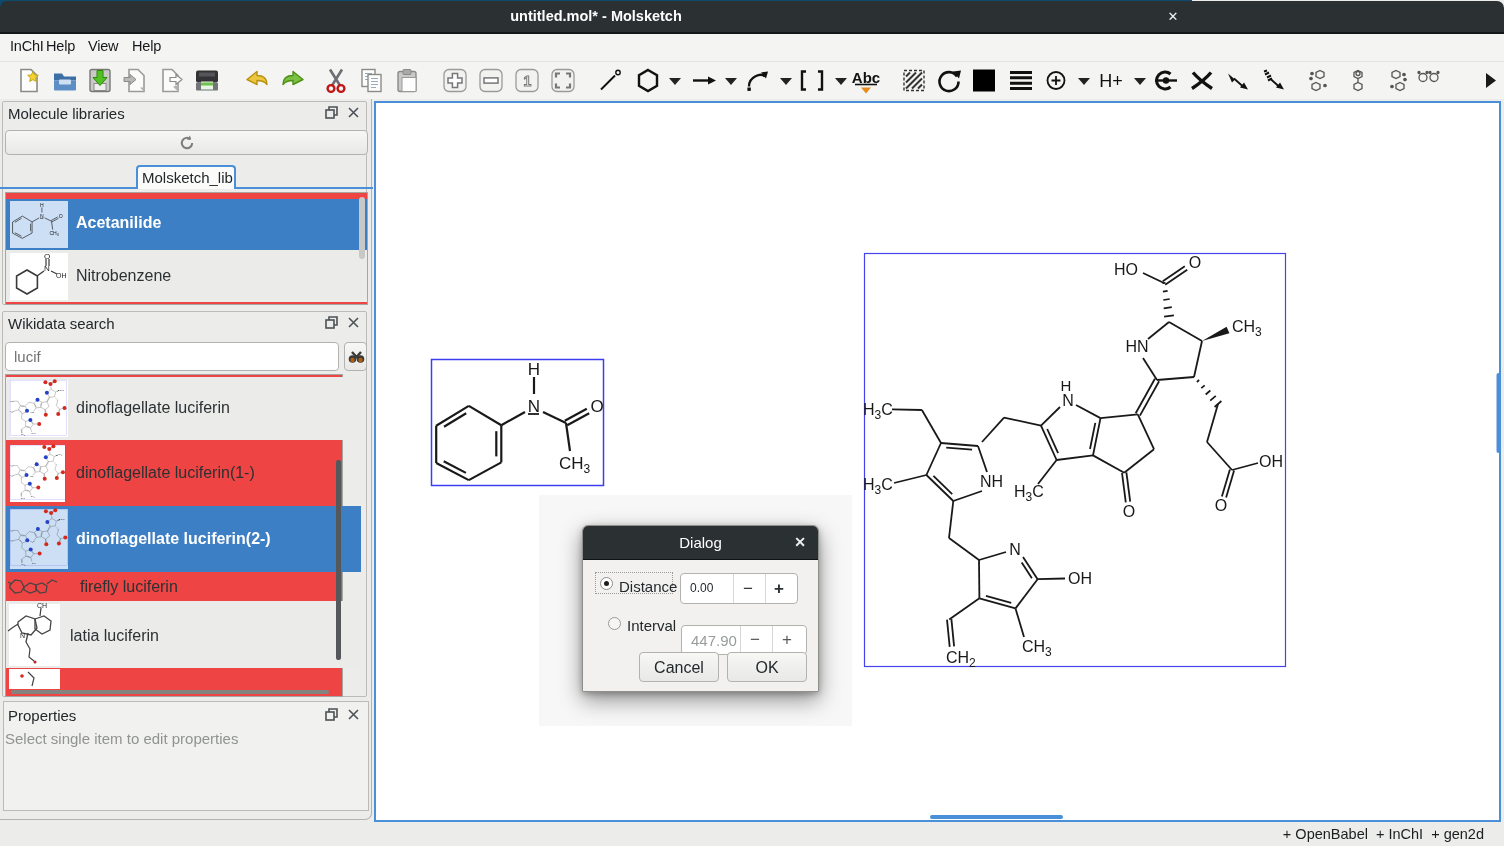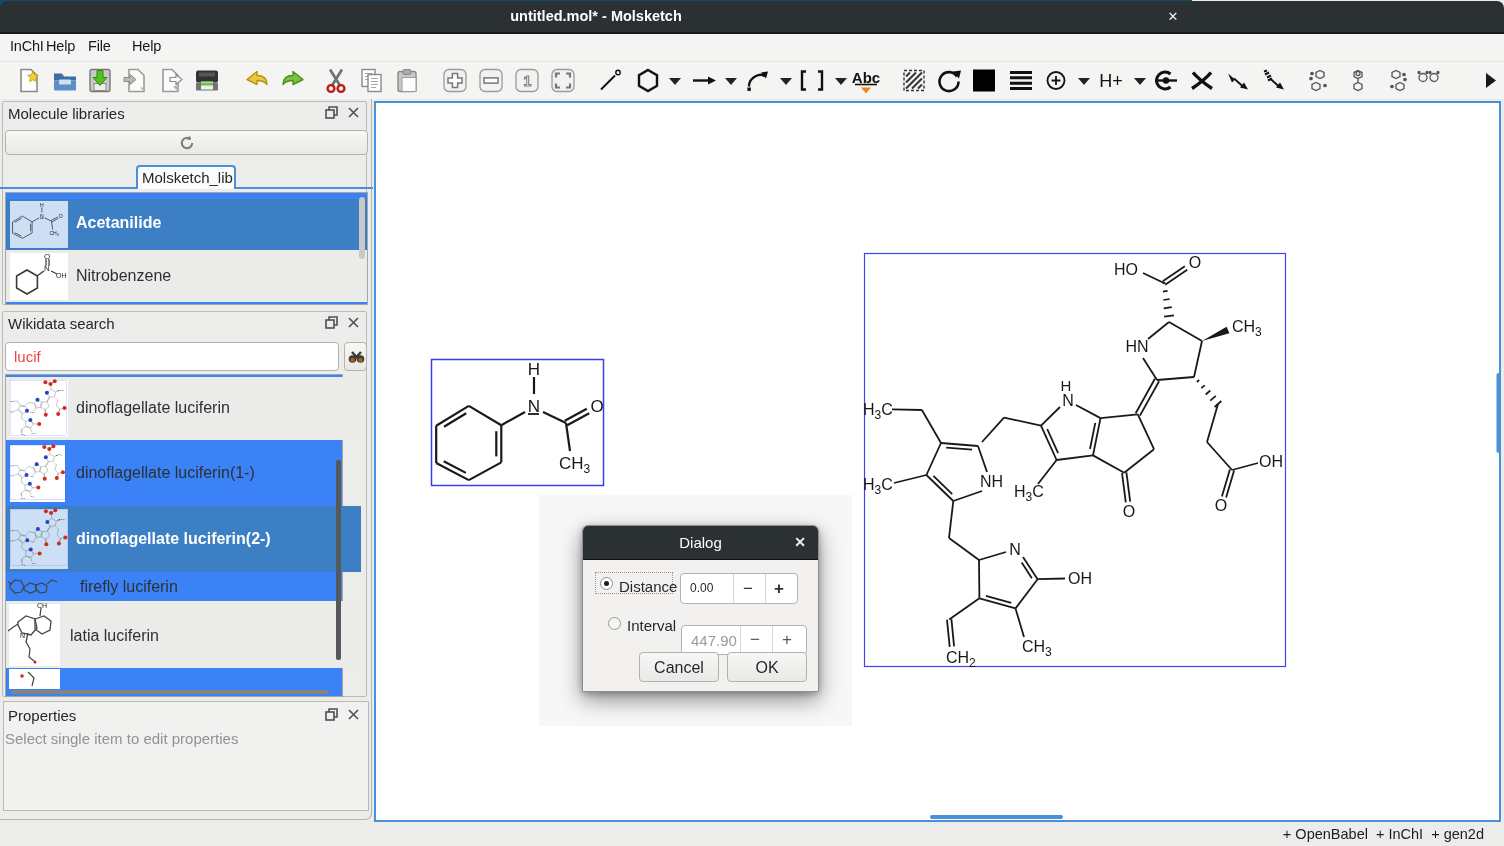--- a/index.html
+++ b/index.html
@@ -13,21 +13,21 @@
 #menubar { position:absolute; left:0; top:34px; width:1504px; height:28px; background:#f4f4f3; border-bottom:1px solid #e4e3e1; }
 #menubar span { position:absolute; top:4px; font-size:14.5px; letter-spacing:-0.2px; color:#16191b; }
 #toolbar { position:absolute; left:0; top:62px; width:1504px; height:37px; background:#f4f4f3; }
 #dock { position:absolute; left:0; top:99px; width:372px; height:721px; background:#ececeb; border-right:1px solid #b5b3b0; border-bottom:1px solid #b5b3b0; border-bottom-right-radius:7px; }
 .phead { position:absolute; left:0; width:373px; height:26px; }
 .phead .t { position:absolute; left:8px; top:4px; font-size:15px; color:#23282b; }
 .picons { position:absolute; right:14px; width:36px; height:14px; }
 #canvas { position:absolute; left:374px; top:101px; width:1127px; height:721px; background:#fff; border:2px solid #4a90d9; }
 #statusbar { position:absolute; left:0; top:822px; width:1504px; height:24px; background:#ececeb; }
 #statusbar .s { position:absolute; right:20px; top:4px; font-size:14.5px; color:#1a1e20; }
-.listbox { position:absolute; background:#3b82f6; border:1px solid #a5a5a2; }
+.listbox { position:absolute; background:#ef4444; border:1px solid #a5a5a2; }
 .inputbox { position:absolute; background:#fff; border:1px solid #b4b2af; border-radius:4px; }
 .btn { background:linear-gradient(#f7f7f6,#e8e8e6); border:1px solid #b4b2af; border-radius:4px; }
 #dialog { position:absolute; left:582px; top:525px; width:237px; height:167px; background:#f2f1f0; border:1px solid #8f8f8c; border-radius:6px 6px 1px 1px; box-shadow:0 8px 22px rgba(0,0,0,0.42), 0 2px 6px rgba(0,0,0,0.25); }
 #dlgtitle { position:absolute; left:0; top:0; width:235px; height:34px; background:#2b3033; border-radius:5px 5px 0 0; border-bottom:1px solid #101315; }
 </style>
 </head>
 <body>
 <div id="win">
   <div id="canvas"></div>
   <svg id="molart" width="1504" height="846" style="position:absolute;left:0;top:0;pointer-events:none">
@@ -147,21 +147,21 @@
     </svg>
   <div id="titlebar">
       <div class="surf"></div>
       <div class="bord"></div>
       <div class="title">untitled.mol* - Molsketch</div>
       <div class="close">✕</div>
     </div>
   <div id="menubar">
     <span style="left:10px">InChI</span>
       <span style="left:46px">Help</span>
-      <span style="left:88px">File</span>
+      <span style="left:88px">View</span>
       <span style="left:132px">Help</span>
   </div>
   <div id="toolbar"><svg width="1504" height="37">
 
     <g transform="translate(29,18.5)">
           <path d="M-8-11h10l6 6v16h-16z" fill="#fdfdfd" stroke="#8a8a88" stroke-width="1.6"></path>
           <path d="M3-2 l1.6 3.4 3.7.4-2.8 2.5.8 3.7L3 6.1-.3 8l.8-3.7-2.8-2.5 3.7-.4z" fill="#f4d42c" stroke="#c7a713" stroke-width="1" transform="translate(1,-7)"></path>
         </g>
 
     <g transform="translate(65,18.5)">
@@ -391,21 +391,21 @@
         <div class="t">Wikidata search</div>
       <svg class="picons" style="top:5px" viewBox="0 0 36 14">
           <g fill="none" stroke="#4d5256" stroke-width="1.6">
             <rect x="3" y="4" width="8" height="8"></rect>
             <path d="M6 4V1h8v8h-3"></path>
             <path d="M26 2l9 9M35 2l-9 9"></path>
           </g>
         </svg>
     </div>
     <div class="inputbox" style="left:5px;top:243px;width:334px;height:29px">
-      <div style="position:absolute;left:8px;top:5px;font-size:15px;color:#ef4444">lucif</div>
+      <div style="position:absolute;left:8px;top:5px;font-size:15px;color:#737373">lucif</div>
     </div>
     <div class="btn" style="position:absolute;left:344px;top:243px;width:23px;height:29px">
       <svg style="position:absolute;left:3px;top:7px" width="17" height="15" viewBox="0 0 17 15">
           <circle cx="4.5" cy="9" r="3.8" fill="#3a3a38"></circle>
           <circle cx="12.5" cy="9" r="3.8" fill="#3a3a38"></circle>
           <circle cx="4.5" cy="10" r="2.2" fill="#b05f10"></circle>
           <circle cx="12.5" cy="10" r="2.2" fill="#b05f10"></circle>
           <path d="M4 2 L8.5 7 L13 2" stroke="#3a3a38" stroke-width="2.4" fill="none"></path>
         </svg>
     </div>

